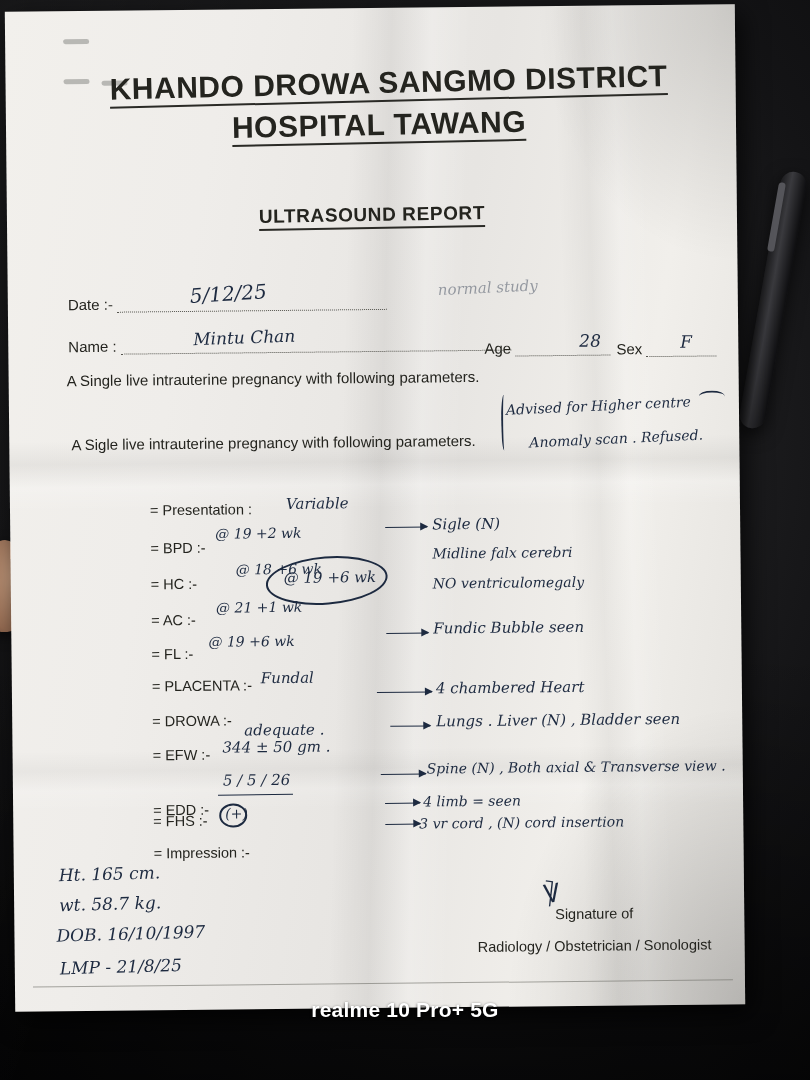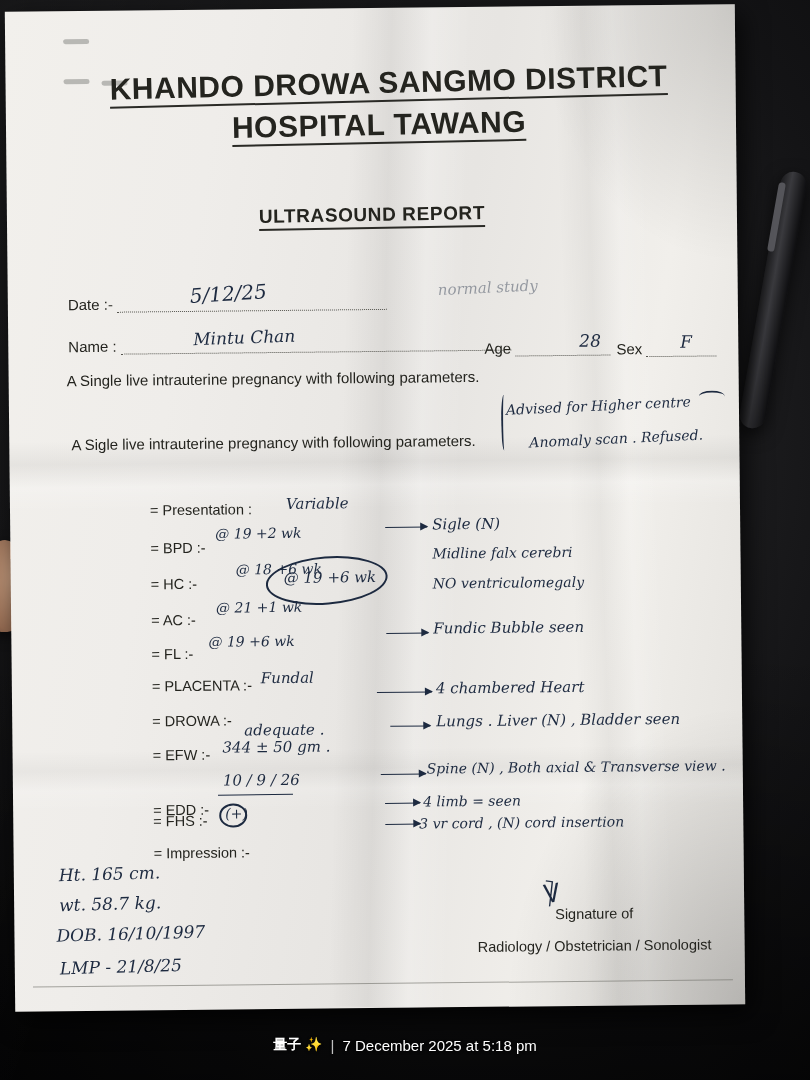--- a/index.html
+++ b/index.html
@@ -356,21 +356,21 @@
       <div class="prm" style="left:140px; top:668px;">= PLACENTA :-</div>
       <div class="hw blue s15" style="left:249px; top:660px;">Fundal</div>
 
       <div class="prm" style="left:140px; top:703px;">= DROWA :-</div>
       <div class="hw blue s15" style="left:232px; top:695px;margin-top:17px;">adequate .</div>
 
       <div class="prm" style="left:140px; top:737px;">= EFW :-</div>
       <div class="hw blue s15" style="left:210px; top:729px;">344 ± 50 gm .</div>
 
       <div class="prm" style="left:140px; top:771px;margin-top:21px;">= EDD :-</div>
-      <div class="hw blue s15" style="left:210px; top:762px;">10 / 9 / 26</div>
+      <div class="hw blue s15" style="left:210px; top:762px;">5 / 5 / 26</div>
       <div class="underline-hw" style="left:205px; top:785px; width:75px;"></div>
 
       <div class="prm" style="left:140px; top:803px;">= FHS :-</div>
       <div class="circle-hw" style="left:206px; top:794px; width:24px; height:20px;"></div>
       <div class="hw blue s14" style="left:212px; top:796px;">(+)</div>
 
       <div class="prm" style="left:140px; top:835px;">= Impression :-</div>
 
       <div class="arrow" style="left:375px; top:519px; width:42px;"></div>
       <div class="arrow" style="left:375px; top:625px; width:42px;"></div>
@@ -398,19 +398,15 @@
       <div class="squiggle" style="left:530px; top:868px;">℣</div>
       <div class="sign-block">
         <div class="l1">Signature of</div>
         <div class="l2">Radiology / Obstetrician / Sonologist</div>
       </div>
 
       <div class="footer-line"></div>
     </div>
   </div>
 
-  <div class="wm wm-sub">
-    <span class="logo">量子 ✨</span>
-    <span class="sep">|</span>
-    <span>7 December 2025 at 5:18 pm</span>
-  </div>
+  <div class="wm wm-model">realme 10 Pro+ 5G</div>
 
 </div>
 
 </body></html>

